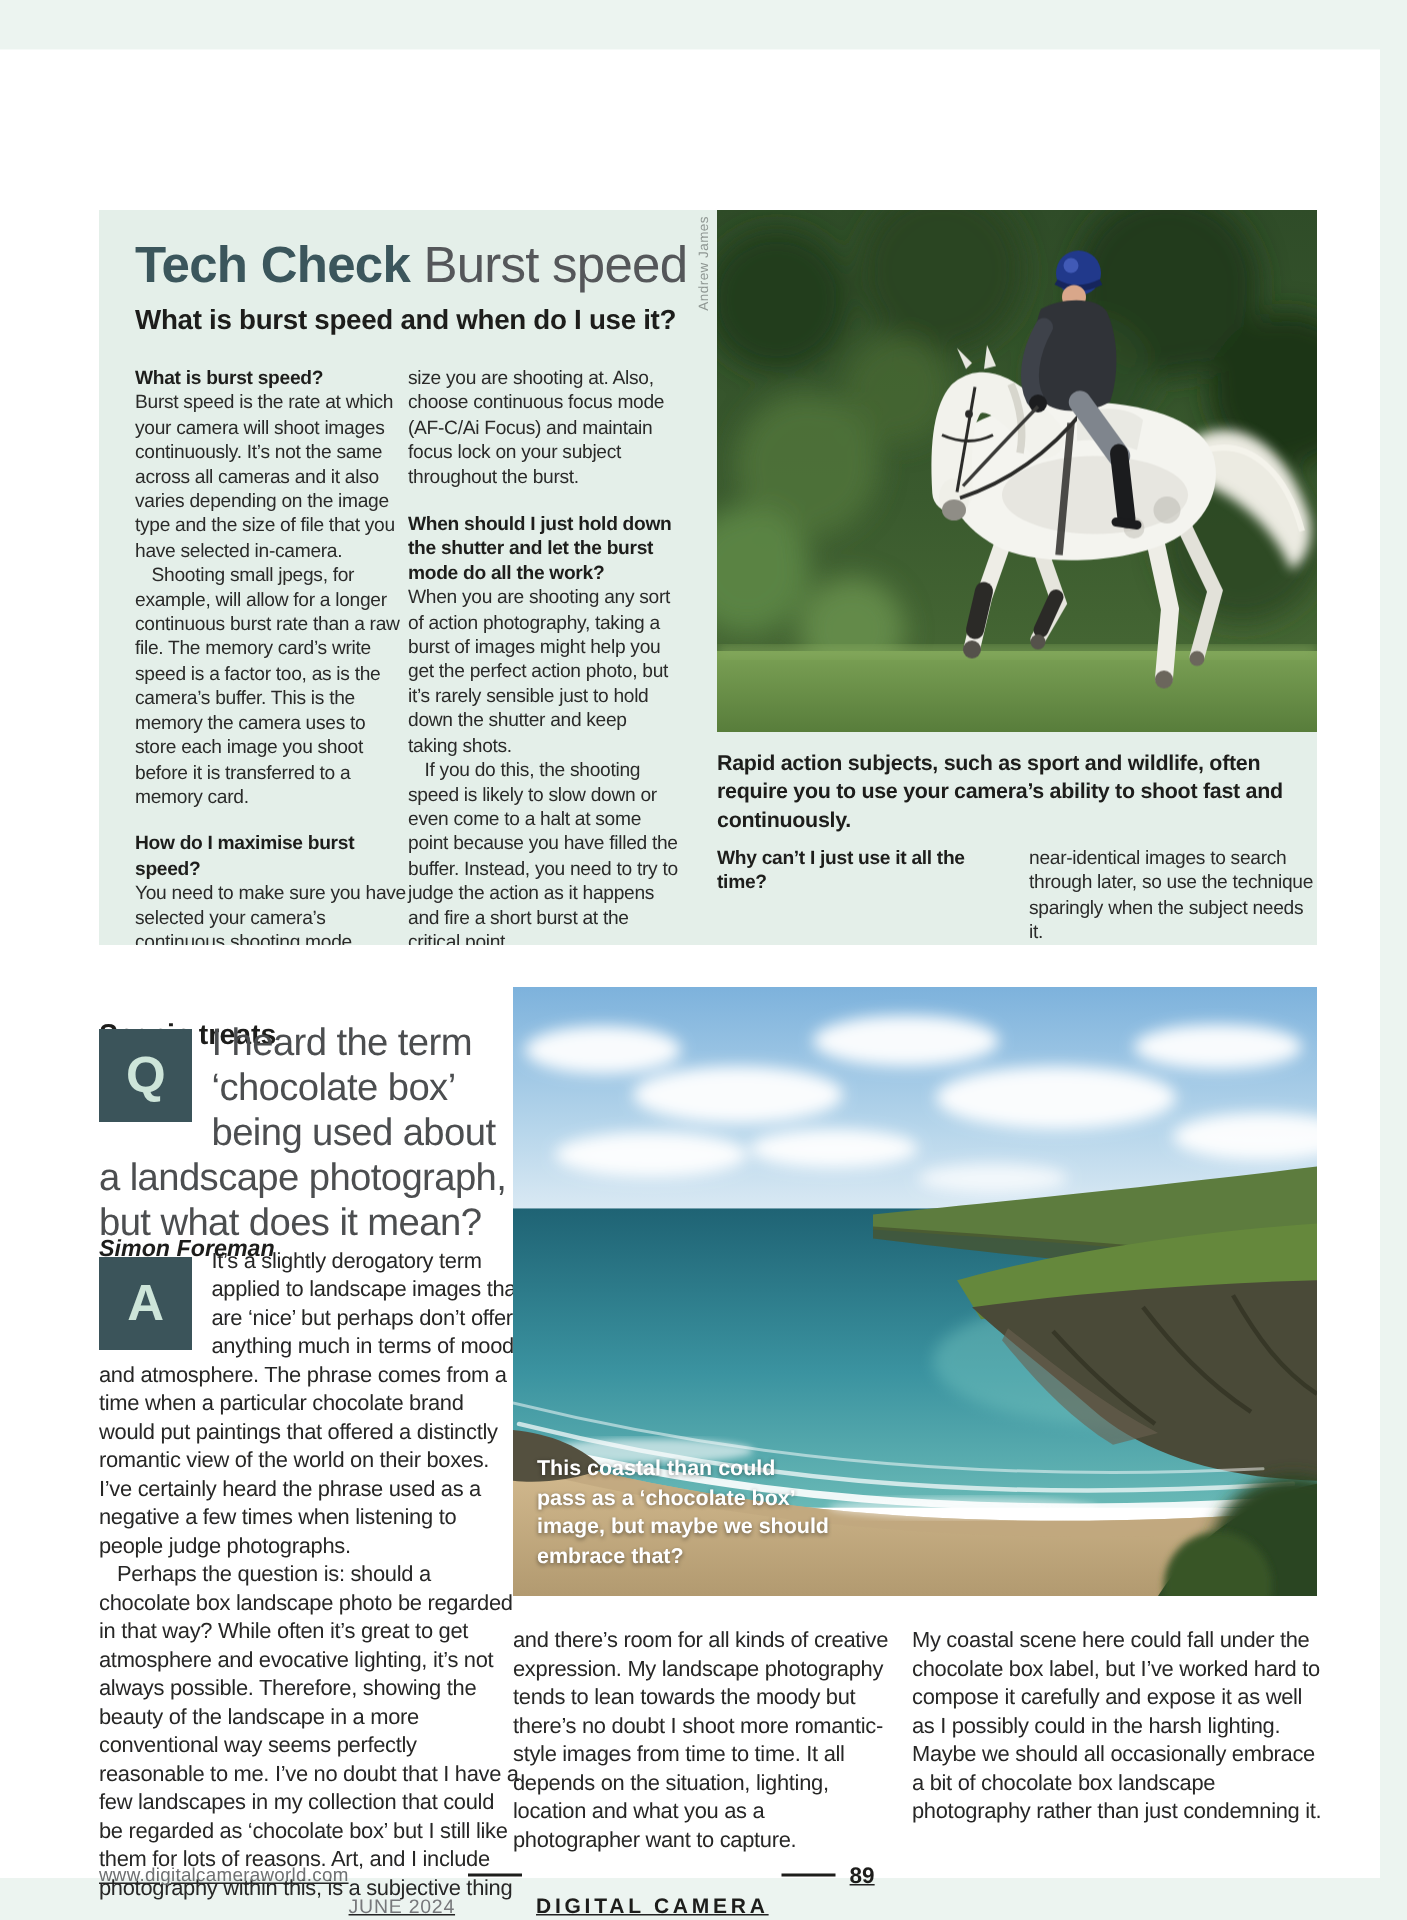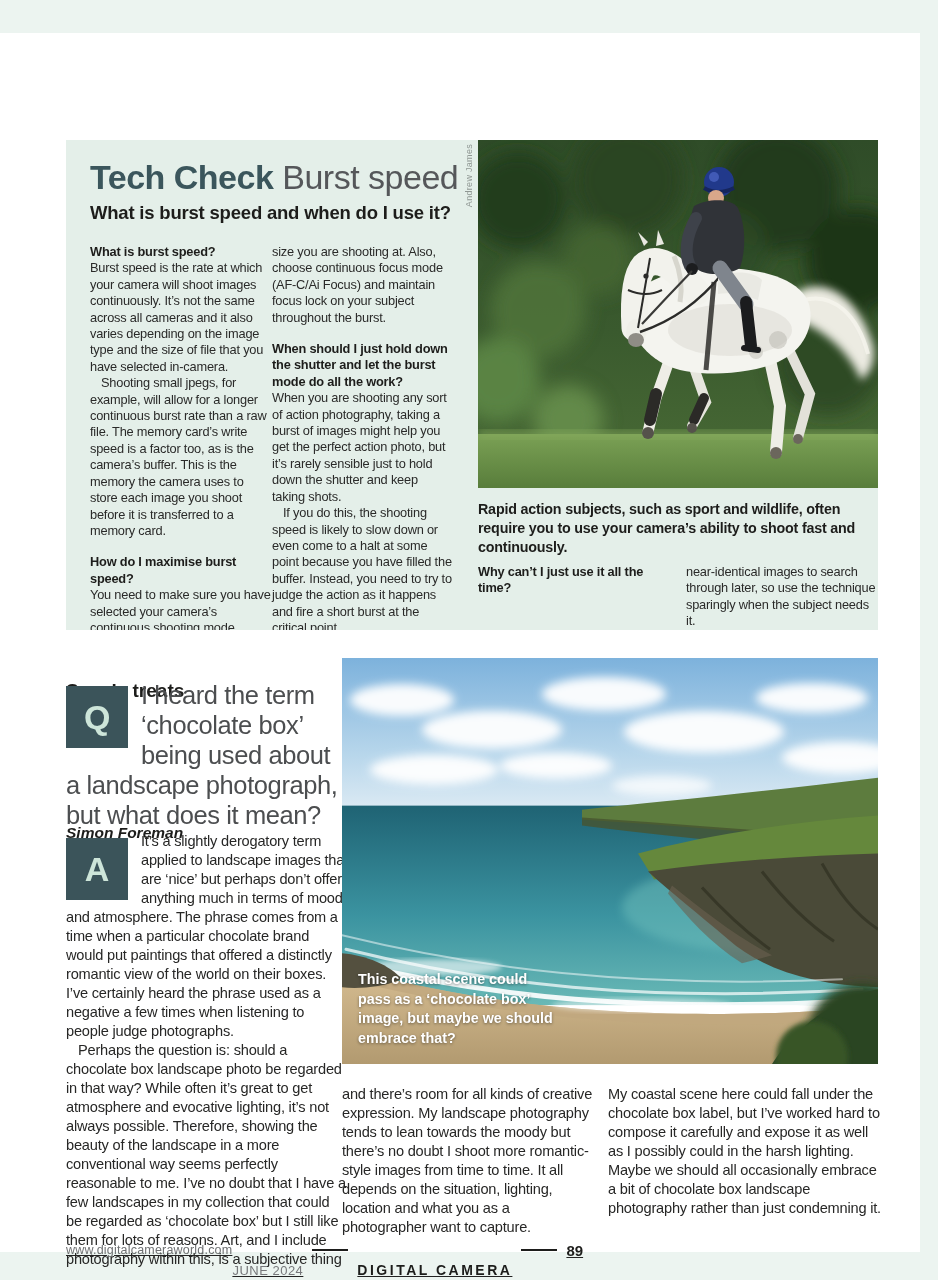--- a/index.html
+++ b/index.html
@@ -253,21 +253,21 @@
       </g>
       <ellipse cx="90" cy="310" rx="70" ry="8" fill="#ffffff" opacity="0.6" filter="url(#cblur2)"></ellipse>
       <ellipse cx="300" cy="348" rx="90" ry="7" fill="#ffffff" opacity="0.5" filter="url(#cblur2)"></ellipse>
 
       <path d="M0,296 C24,298 48,308 60,322 C40,330 16,332 0,330 Z" fill="#54503f"></path>
 
       <path d="M430,407 C462,356 512,336 536,332 L536,407 Z" fill="#2f4a26"></path>
       <circle cx="520" cy="382" r="56" fill="#2c4423" filter="url(#cblur)"></circle>
       <circle cx="470" cy="400" r="36" fill="#375427" filter="url(#cblur2)"></circle>
     </svg>
-    <figcaption class="coast-caption">This coastal scene could pass as a ‘chocolate box’ image, but maybe we should embrace that?</figcaption>
+    <figcaption class="coast-caption">This coastal than could pass as a ‘chocolate box’ image, but maybe we should embrace that?</figcaption>
   </figure>
 
   <div class="bottom-col mid">
     <p>and there’s room for all kinds of creative expression. My landscape photography tends to lean towards the moody but there’s no doubt I shoot more romantic-style images from time to time. It all depends on the situation, lighting, location and what you as a photographer want to capture.</p>
   </div>
   <div class="bottom-col right">
     <p>My coastal scene here could fall under the chocolate box label, but I’ve worked hard to compose it carefully and expose it as well as I possibly could in the harsh lighting. Maybe we should all occasionally embrace a bit of chocolate box landscape photography rather than just condemning it.</p>
   </div>
 
   <div class="footer">

